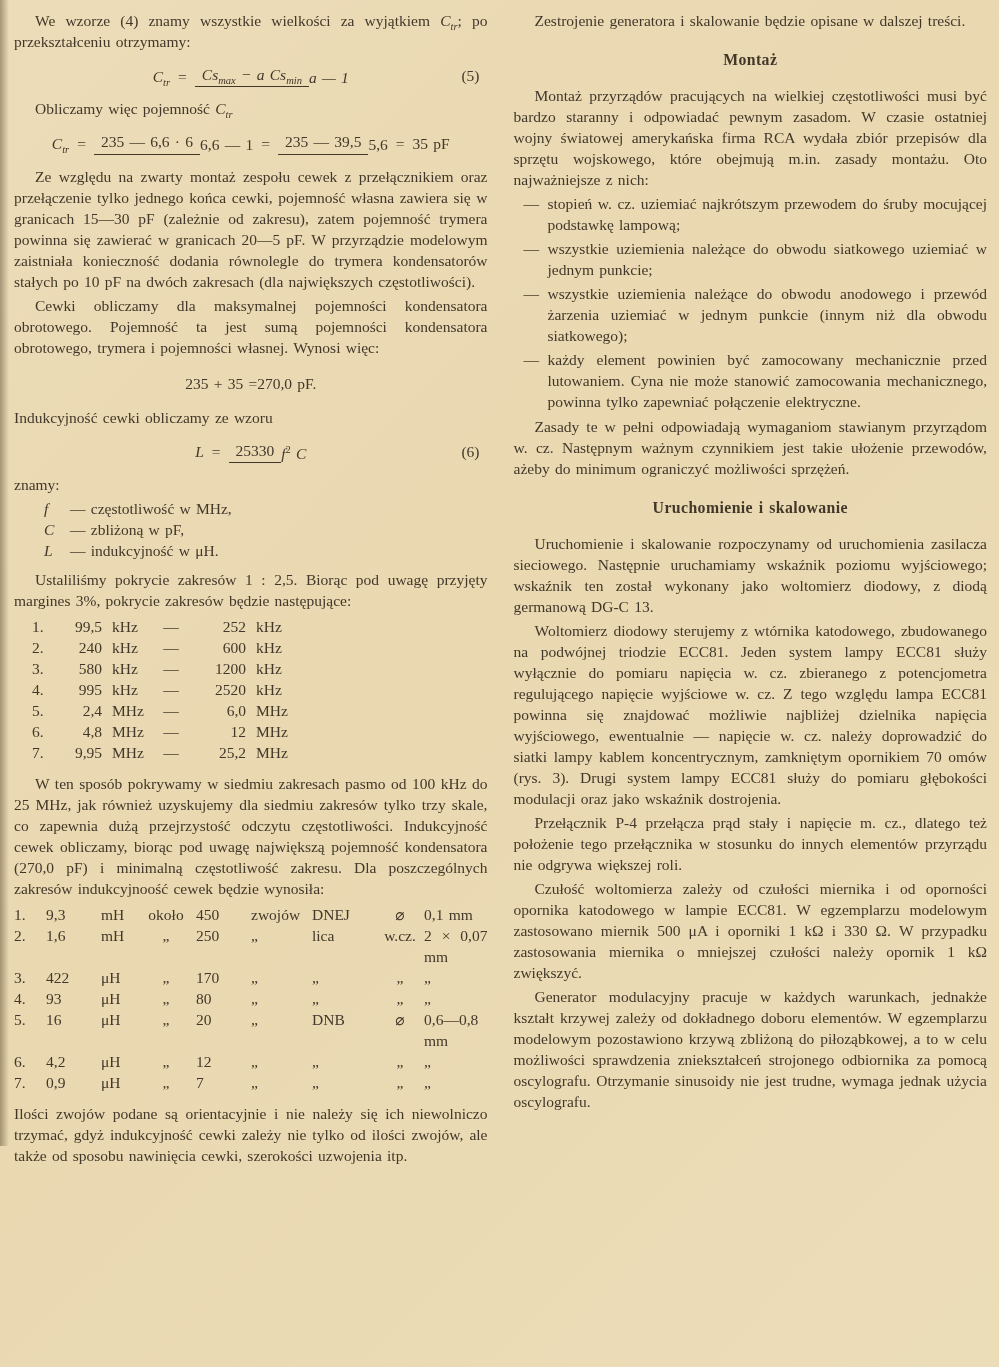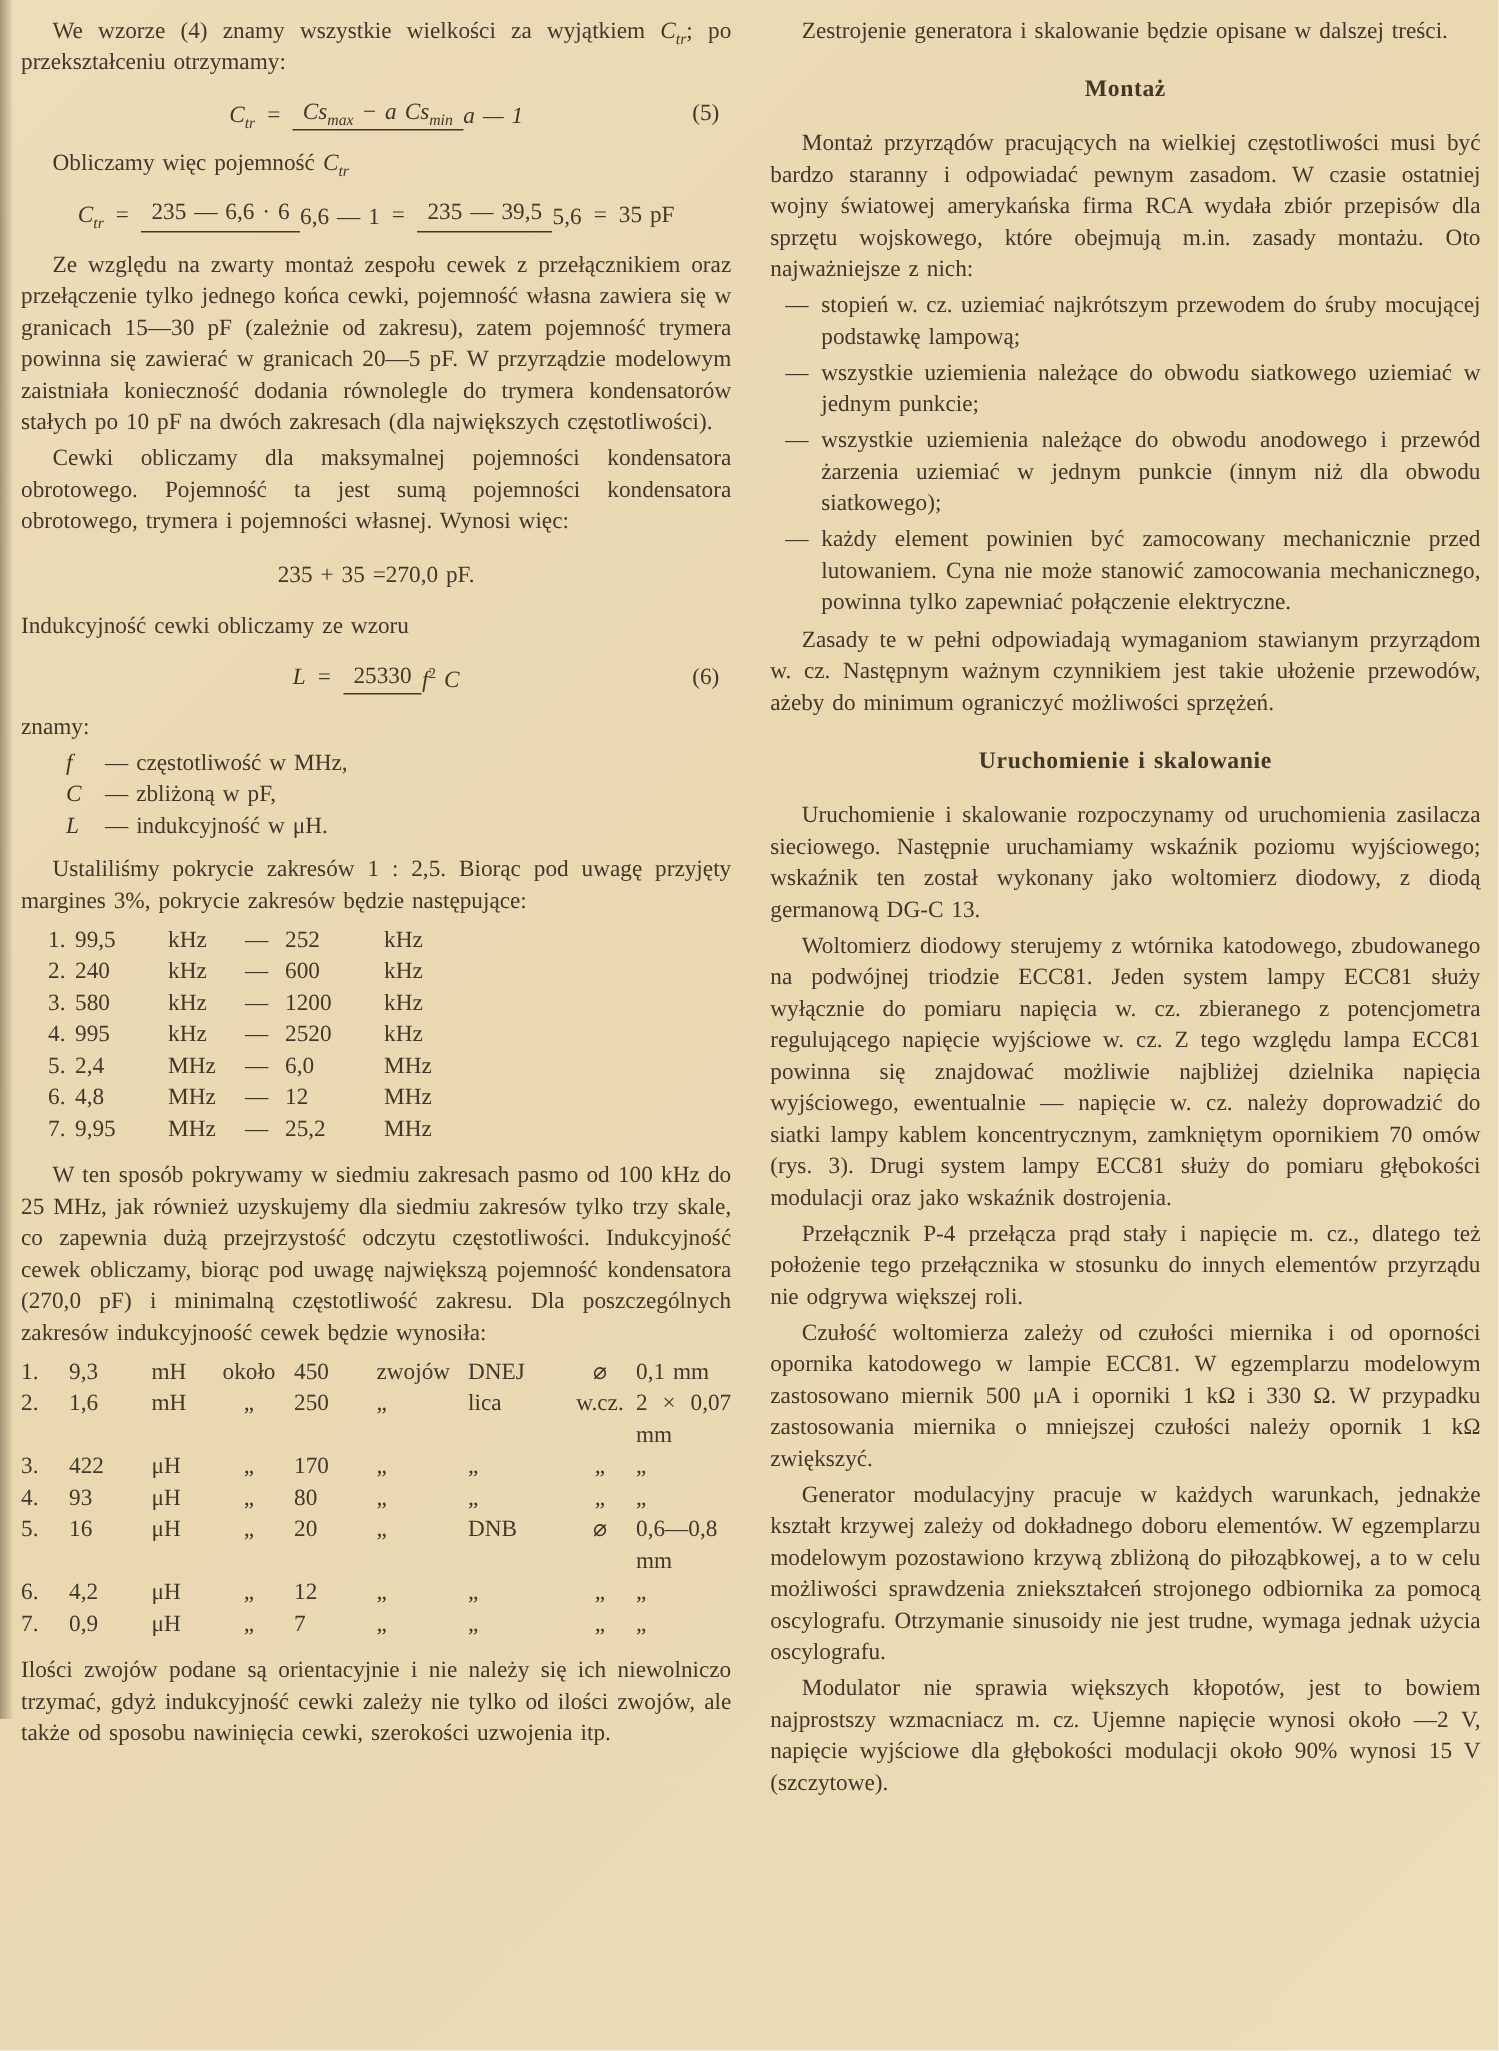--- a/index.html
+++ b/index.html
@@ -40,21 +40,21 @@
   .frac{display:inline-flex;flex-direction:row;align-items:flex-end;vertical-align:middle;}
   .frac .fnum{padding:0 7px 2px;border-bottom:1.4px solid #42382a;white-space:nowrap;}
   .frac .fden{padding-top:2px;white-space:nowrap;}
   .center-eq{text-align:center;text-indent:0;margin:15px 0 13px;}
   .def-list{margin:3px 0 8px 30px;}
   .def-row{display:flex;}
   .def-row .dsym{flex:0 0 26px;font-style:italic;}
   .num-list{margin:5px 0 10px;}
   .freq-row{display:grid;grid-template-columns:34px 52px 48px 34px 56px 1fr;column-gap:2px;}
   .freq-row .c-n{padding-left:18px;}
-  .freq-row .c-fv,.freq-row .c-tv{text-align:left;}
+  .freq-row .c-fv,.freq-row .c-tv{text-align:right;}
   .freq-row .c-fu,.freq-row .c-tu{padding-left:8px;}
   .freq-row .c-d{text-align:center;}
   .ind-row{display:grid;grid-template-columns:30px 46px 42px 56px 46px 66px 64px 44px 1fr;column-gap:2px;}
   .ind-row .c-v,.ind-row .c-t{}
   .ind-row .c-u,.ind-row .c-z{padding-left:7px;}
   .ind-row .c-a,.ind-row .c-w2{text-align:center;}
   .bullet-list{margin:2px 0 4px 10px;}
   .bullet{display:flex;margin:0 0 3px;}
   .bullet .bdash{flex:0 0 24px;}
   .bullet .btext{flex:1;text-align:justify;}
@@ -335,18 +335,17 @@
     <p class="indent">Uruchomienie i skalowanie rozpoczynamy od uruchomienia zasilacza sieciowego. Następnie uruchamiamy wskaźnik poziomu wyjściowego; wskaźnik ten został wykonany jako woltomierz diodowy, z diodą germanową DG-C 13.</p>
 
     <p class="indent">Woltomierz diodowy sterujemy z wtórnika katodowego, zbudowanego na podwójnej triodzie ECC81. Jeden system lampy ECC81 służy wyłącznie do pomiaru napięcia w. cz. zbieranego z potencjometra regulującego napięcie wyjściowe w. cz. Z tego względu lampa ECC81 powinna się znajdować możliwie najbliżej dzielnika napięcia wyjściowego, ewentualnie — napięcie w. cz. należy doprowadzić do siatki lampy kablem koncentrycznym, zamkniętym opornikiem 70 omów (rys. 3). Drugi system lampy ECC81 służy do pomiaru głębokości modulacji oraz jako wskaźnik dostrojenia.</p>
 
     <p class="indent">Przełącznik P-4 przełącza prąd stały i napięcie m. cz., dlatego też położenie tego przełącznika w stosunku do innych elementów przyrządu nie odgrywa większej roli.</p>
 
     <p class="indent">Czułość woltomierza zależy od czułości miernika i od oporności opornika katodowego w lampie ECC81. W egzemplarzu modelowym zastosowano miernik 500 μA i oporniki 1 kΩ i 330 Ω. W przypadku zastosowania miernika o mniejszej czułości należy opornik 1 kΩ zwiększyć.</p>
 
     <p class="indent">Generator modulacyjny pracuje w każdych warunkach, jednakże kształt krzywej zależy od dokładnego doboru elementów. W egzemplarzu modelowym pozostawiono krzywą zbliżoną do piłoząbkowej, a to w celu możliwości sprawdzenia zniekształceń strojonego odbiornika za pomocą oscylografu. Otrzymanie sinusoidy nie jest trudne, wymaga jednak użycia oscylografu.</p>
 
-    <p class="indent">Modulator nie sprawia większych kłopotów, jest to bowiem najprostszy wzmacniacz m. cz. Ujemne napięcie wynosi około —2 V, napięcie wyjściowe dla głębokości modulacji około 90% wynosi 15 V (szczytowe).</p>
 
 
   </div>
 
 </div>
 
 </body></html>

